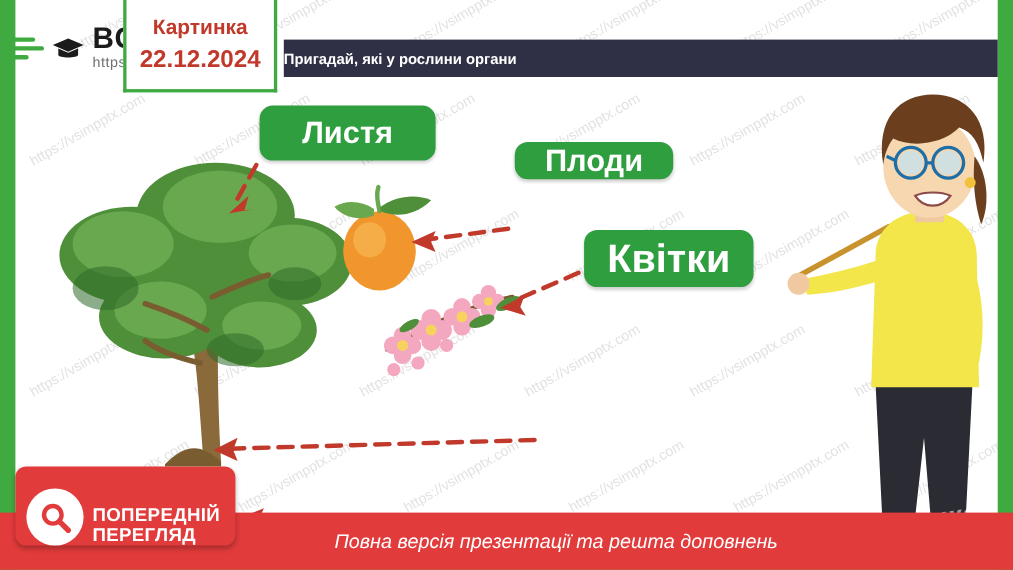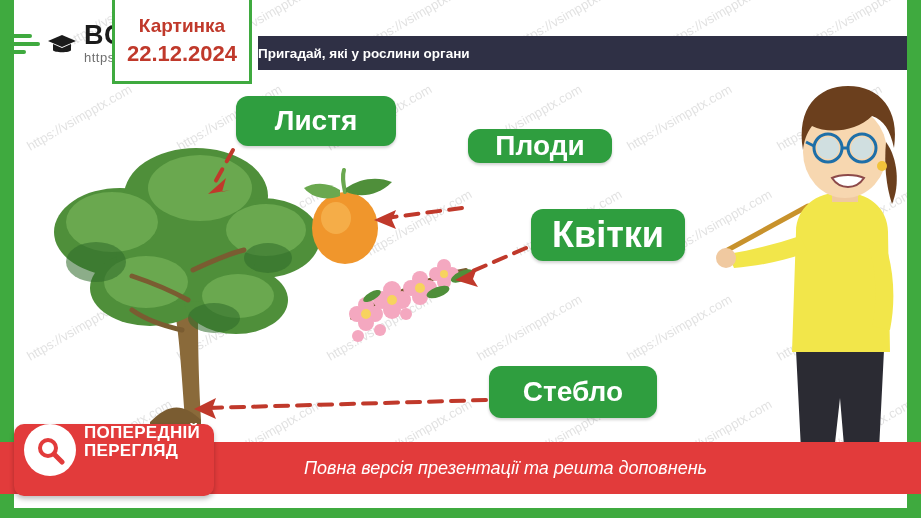--- a/index.html
+++ b/index.html
@@ -66,31 +66,31 @@
     border-radius:12px;font-weight:bold;
     display:flex;align-items:center;justify-content:center;
     box-shadow:0 2px 3px rgba(0,0,0,.18);
   }
   .label-leaves{left:236px;top:96px;width:160px;height:50px;font-size:28px;}
   .label-fruits{left:468px;top:129px;width:144px;height:34px;font-size:28px;}
   .label-flowers{left:531px;top:209px;width:154px;height:52px;font-size:36px;}
   .label-stem{left:489px;top:366px;width:168px;height:52px;font-size:28px;}
   
   .footer{
-    position:absolute;left:0;right:0;bottom:24px;height:52px;
+    position:absolute;left:0;right:0;bottom:0;height:52px;
     background:#e23b3b;color:#ffffff;
     display:flex;align-items:center;justify-content:center;
   }
   .footer-text{
     text-align:center;font-size:18px;font-style:italic;line-height:1.25;
     margin-left:90px;
   }
   .preview-btn{
     position:absolute;left:14px;bottom:22px;width:200px;height:72px;
-    background:#e23b3b;border-radius:10px;display:flex;align-items:flex-start;
+    background:#e23b3b;border-radius:10px;display:flex;align-items:flex-end;
     gap:8px;box-shadow:0 3px 5px rgba(0,0,0,.25);
   }
   .preview-circle{
     width:52px;height:52px;border-radius:50%;background:#ffffff;
     margin-left:10px;display:flex;align-items:center;justify-content:center;
     flex:none;
   }
   .preview-label{
     color:#ffffff;font-weight:bold;font-size:17px;line-height:1.05;
     letter-spacing:.3px;
@@ -320,21 +320,20 @@
     </div>
 
     <div class="title-bar">
       <span>Пригадай, які у рослини органи</span>
     </div>
   </div>
 
   <div class="label label-leaves">Листя</div>
   <div class="label label-fruits">Плоди</div>
   <div class="label label-flowers">Квітки</div>
-  <div class="label label-stem">Стебло</div>
 
   <div class="footer">
     <div class="footer-text">
       <span>Повна версія презентації та решта доповнень</span><br>
     </div>
   </div>
 
   <div class="preview-btn">
     <span class="preview-circle">
       <svg width="30" height="30" viewBox="0 0 30 30">

